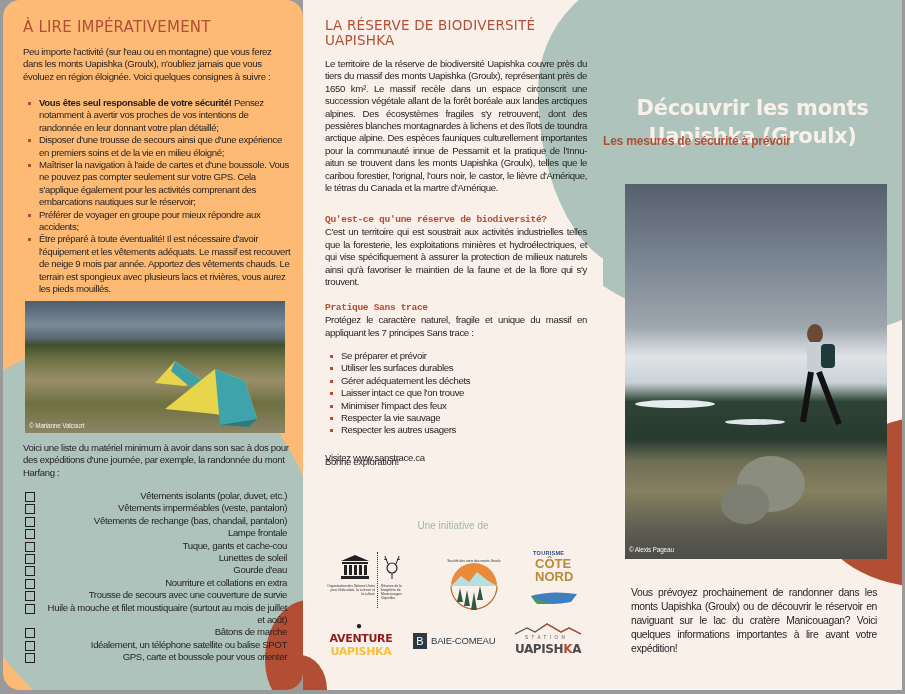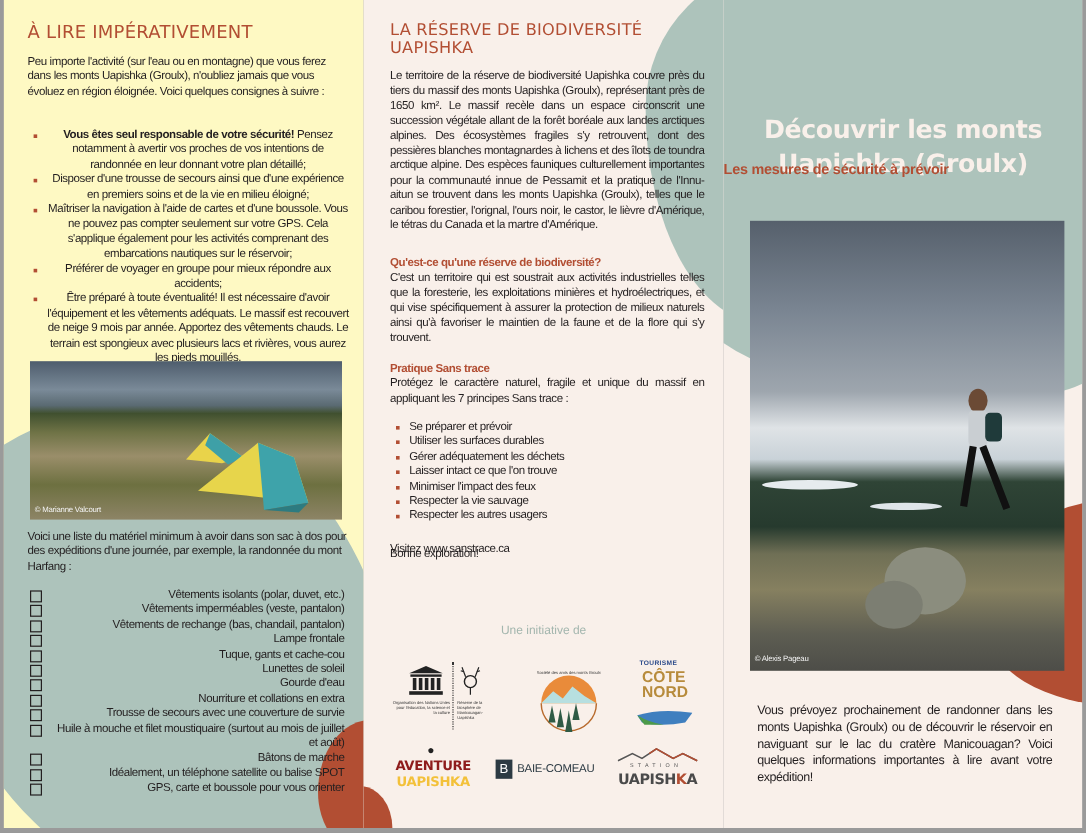--- a/index.html
+++ b/index.html
@@ -2,53 +2,53 @@
 <html><head>
 <meta charset="utf-8">
 <style>
   * { box-sizing: border-box; margin: 0; padding: 0; }
   html, body { width: 905px; height: 694px; overflow: hidden; background: #9a9a9a; }
   body { font-family: "Liberation Sans", sans-serif; color: #231f20; position: relative; }
   .page { position: absolute; left: 3px; top: 0; width: 899px; height: 690px; overflow: hidden; }
 
   
   .panel { position: absolute; top: 0; height: 690px; overflow: hidden; }
-  .p1 { left: 0; width: 300px; background: #fef9c3; }
+  .p1 { left: 0; width: 300px; background: #fdba74; border-radius: 17px; }
   .p2 { left: 300px; width: 300px; background: #f9f0ea; }
   .p3 { left: 600px; width: 299px; background: #f9f0ea; }
 
   .shape { position: absolute; }
   .sage { background: #adc3bb; }
   .rust { background: #b24e33; }
 
   .h-title { font-family: "DejaVu Sans", sans-serif; color: #b24e33; text-transform: uppercase; letter-spacing: 0.2px; font-weight: normal; }
   .txt { font-family: "Liberation Sans", sans-serif; font-size: 9.6px; line-height: 12.4px; letter-spacing: -0.35px; transform-origin: left top; }
   .justify { text-align: justify; }
 
   
   .p1 .h-title { position: absolute; left: 20px; top: 18px; font-size: 15px; }
   .p1 .intro { position: absolute; left: 20px; top: 46px; width: 262px; }
   .bullets { list-style: none; }
   .bullets li { position: relative; padding-left: 16px; }
   .bullets li::before { content: ""; position: absolute; left: 5px; top: 5px; width: 3px; height: 3px; background: #b24e33; }
-  .p1 .bullets { position: absolute; left: 20px; top: 107px; width: 268px; text-align: center; }
+  .p1 .bullets { position: absolute; left: 20px; top: 97px; width: 268px; }
   .photo { position: absolute; overflow: hidden; }
   .p1 .photo { left: 22px; top: 301px; width: 260px; height: 132px;
     background: linear-gradient(180deg, #4e5d6d 0%, #7a8a98 18%, #5a6a72 28%, #40502f 33%, #6f7346 45%, #9a8e6a 60%, #6d7040 78%, #8d8466 100%); }
   .tent { position: absolute; }
   .credit { position: absolute; font-size: 6.5px; color: #f3f3f3; letter-spacing: -0.2px; }
   .p1 .list-intro { position: absolute; left: 20px; top: 442px; width: 268px; }
   .checklist { position: absolute; left: 22px; top: 490px; width: 262px; list-style: none; text-align: right; }
   .checklist li { position: relative; padding-left: 21px; }
   .checklist .box { position: absolute; left: 0; top: 2px; width: 10px; height: 10px; border: 1px solid #231f20; background: transparent; }
 
   
   .p2 .h-title { position: absolute; left: 22px; top: 18px; font-size: 13.5px; line-height: 15px; width: 260px; }
   .p2 .para1 { position: absolute; left: 22px; top: 58px; width: 262px; }
-  .subhead { color: #b24e33; font-weight: bold; }
+  .subhead { color: #b24e33; font-weight: bold; font-family: Liberation Mono, monospace; }
   .p2 .sec2 { position: absolute; left: 22px; top: 214px; width: 262px; }
   .p2 .sec3 { position: absolute; left: 22px; top: 302px; width: 262px; }
   .p2 .bullets { position: absolute; left: 22px; top: 350px; width: 250px; }
   .p2 .visit { position: absolute; left: 22px; top: 452px; }
   .p2 .bye { position: absolute; left: 22px; top: 456px; }
   .p2 .initiative { position: absolute; left: 0; width: 300px; top: 520px; text-align: center; font-size: 10px; color: #a3b6ae; }
   .logo { position: absolute; }
   .unesco { left: 24px; top: 552px; width: 80px; height: 60px; }
   .unesco .bldg { position: absolute; left: 12px; top: 2px; width: 32px; height: 26px; }
   .unesco .cap { position: absolute; left: 0; top: 32px; width: 48px; font-size: 3.4px; line-height: 4px; text-align: right; color: #333; }

